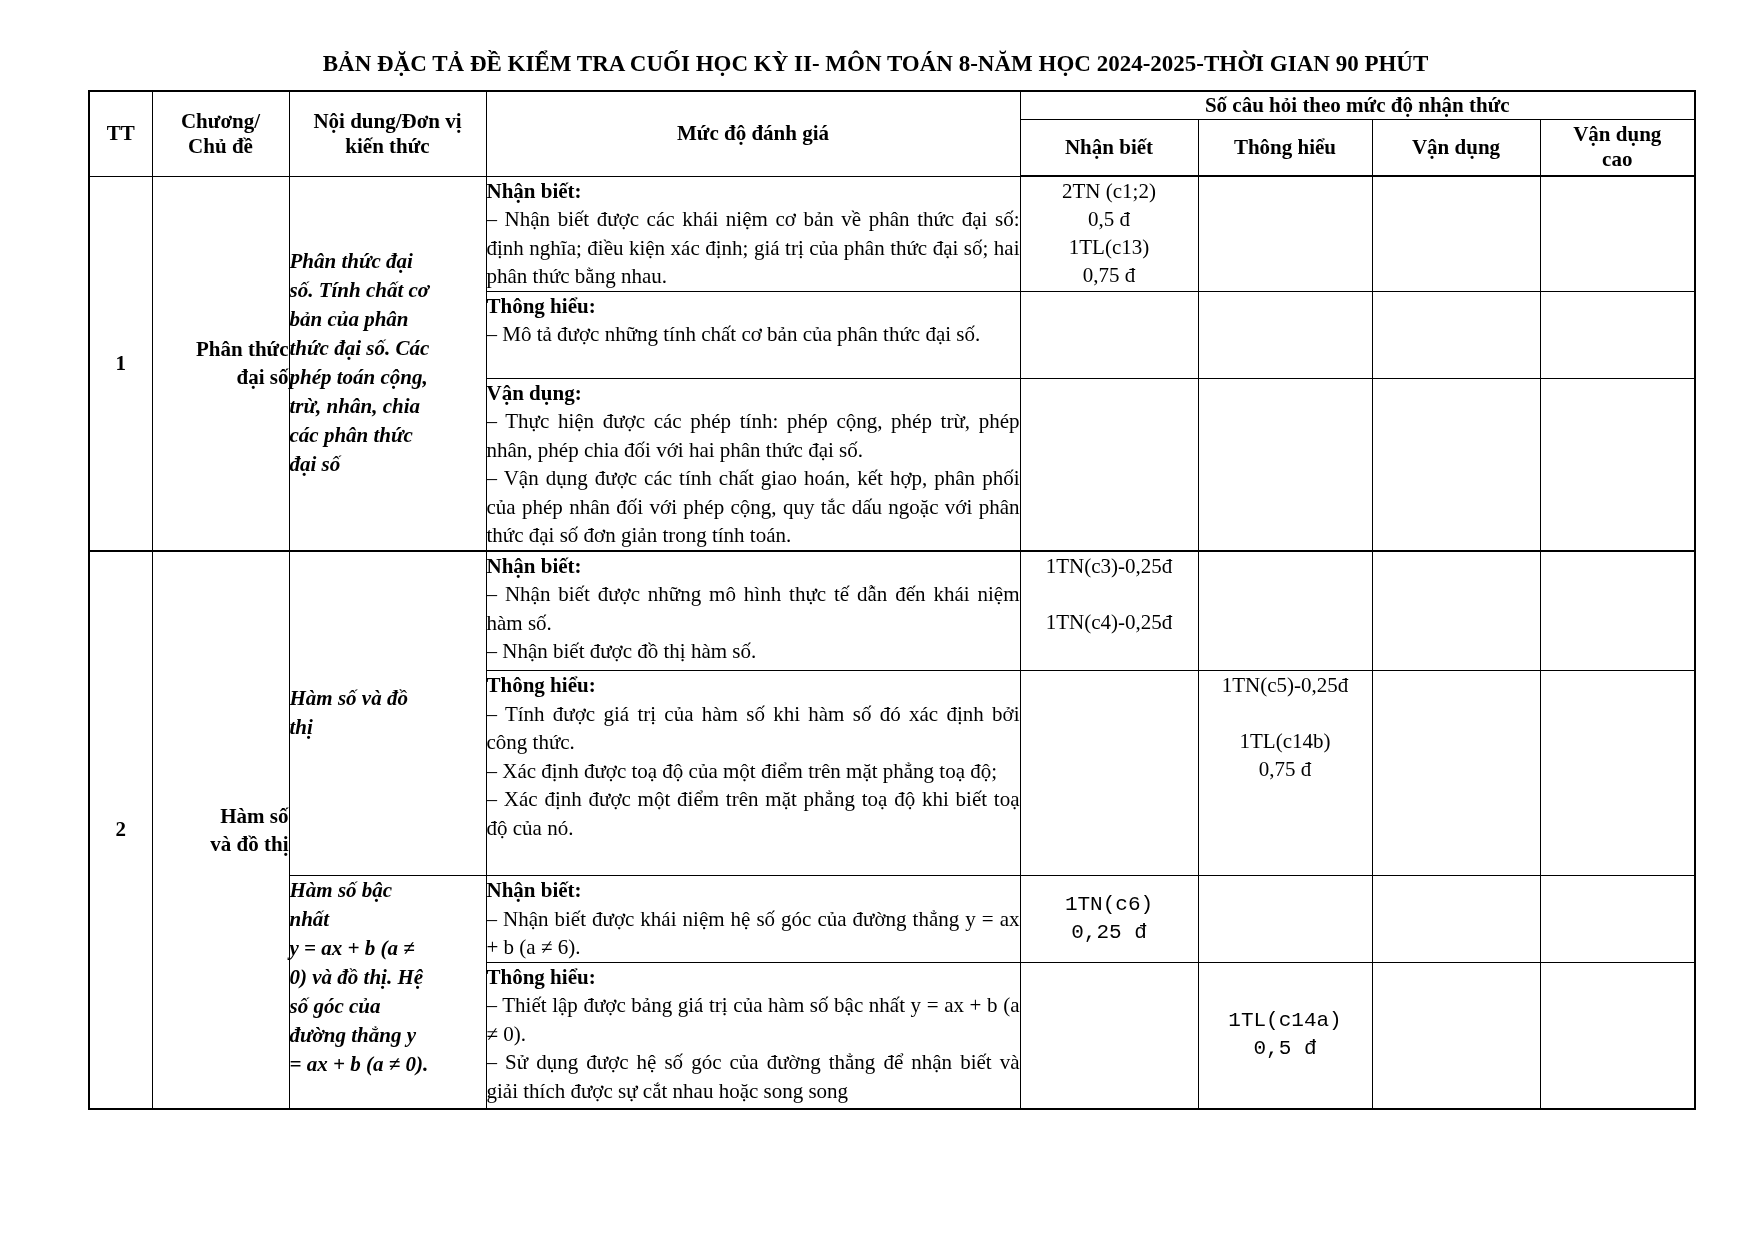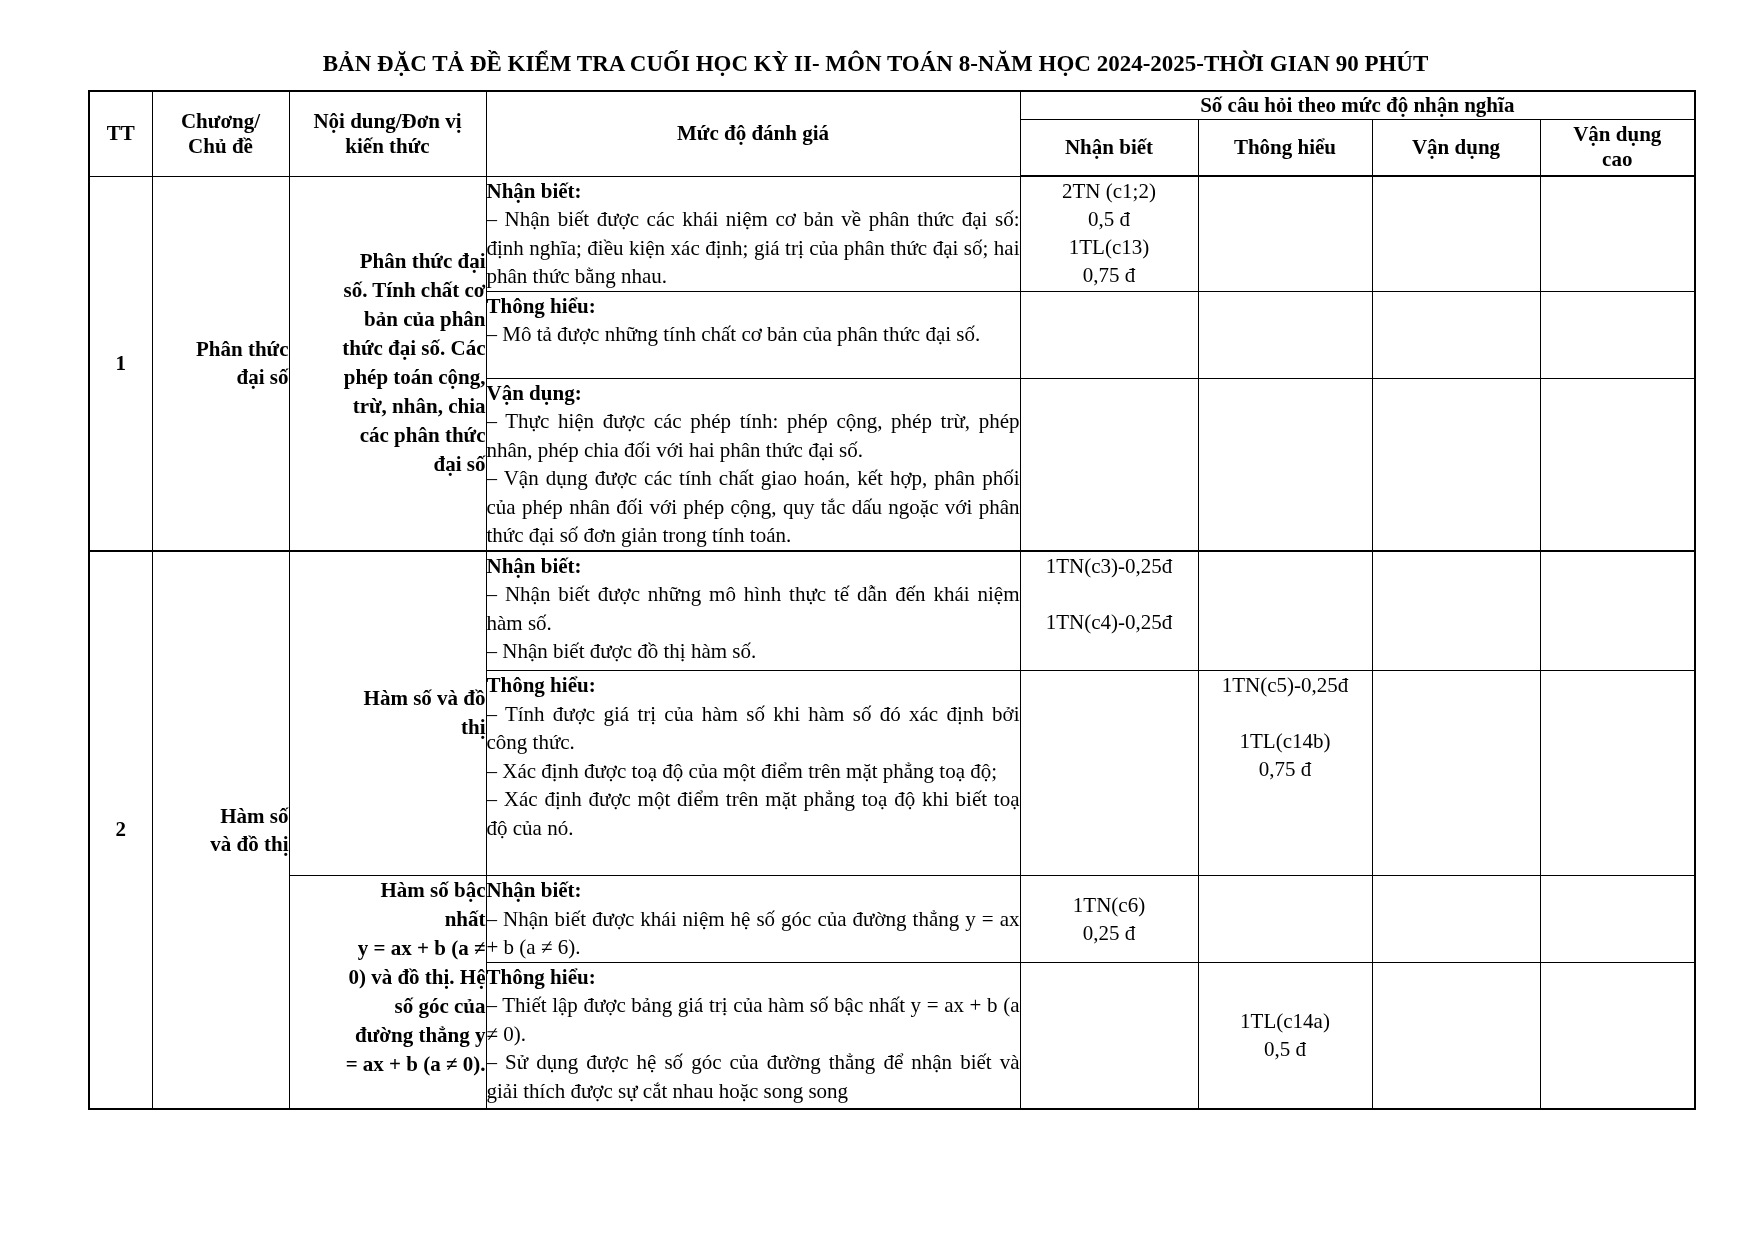--- a/index.html
+++ b/index.html
@@ -38,40 +38,40 @@
 
   
   td.tt-cell {
     text-align: center; vertical-align: middle; font-weight: 700;
   }
   td.chapter-cell {
     text-align: right; vertical-align: middle; font-weight: 700;
     line-height: 28px; white-space: pre-line;
   }
   td.unit-cell {
-    text-align: right; vertical-align: middle;
-    font-weight: 700; 
+    text-align: left; vertical-align: middle;
+    font-weight: 700; font-style: italic;
     line-height: 29px; white-space: pre-line; padding: 0 4px;
   }
   td.unit-top { vertical-align: top; padding-top: 3px; }
 
   td.level-cell {
     vertical-align: top; padding: 0 10px 0 11px; line-height: 28.5px;
   }
   .lvl-label { display: block; font-weight: 700; }
   .lvl-body { text-align: justify; white-space: pre-line; }
 
   td.count-cell {
     text-align: center; vertical-align: top;
     line-height: 28px; white-space: pre-line;
   }
   td.cnt-top  { padding-top: 3px; margin-left: 28px; }
   td.cnt-pad1 { padding-top: 30px; }
   td.cnt-pad2 { padding-top: 58px; }
-  td.cnt-mid  { vertical-align: middle; }
+  td.cnt-mid  { vertical-align: middle; font-family: Liberation Mono, monospace; }
 
   tr.sec-start td { border-top-width: 2.2px; }
 </style>
 </head>
 <body>
 
 <div class="page">
 
   <div class="doc-title">BẢN ĐẶC TẢ ĐỀ KIỂM TRA CUỐI HỌC KỲ II- MÔN TOÁN 8-NĂM HỌC 2024-2025-THỜI GIAN 90 PHÚT</div>
 
@@ -87,21 +87,21 @@
         <col style="width:155px">
     </colgroup>
     <thead>
       <tr class="h1">
         <th rowspan="2">TT</th>
         <th rowspan="2">Chương/
 Chủ đề</th>
         <th rowspan="2">Nội dung/Đơn vị
 kiến thức</th>
         <th rowspan="2">Mức độ đánh giá</th>
-        <th colspan="4">Số câu hỏi theo mức độ nhận nghĩa</th>
+        <th colspan="4">Số câu hỏi theo mức độ nhận thức</th>
       </tr>
       <tr class="h2">
         <th>Nhận biết</th>
         <th>Thông hiểu</th>
         <th>Vận dụng</th>
         <th>Vận dụng
 cao</th>
       </tr>
     </thead>
     <tbody>

